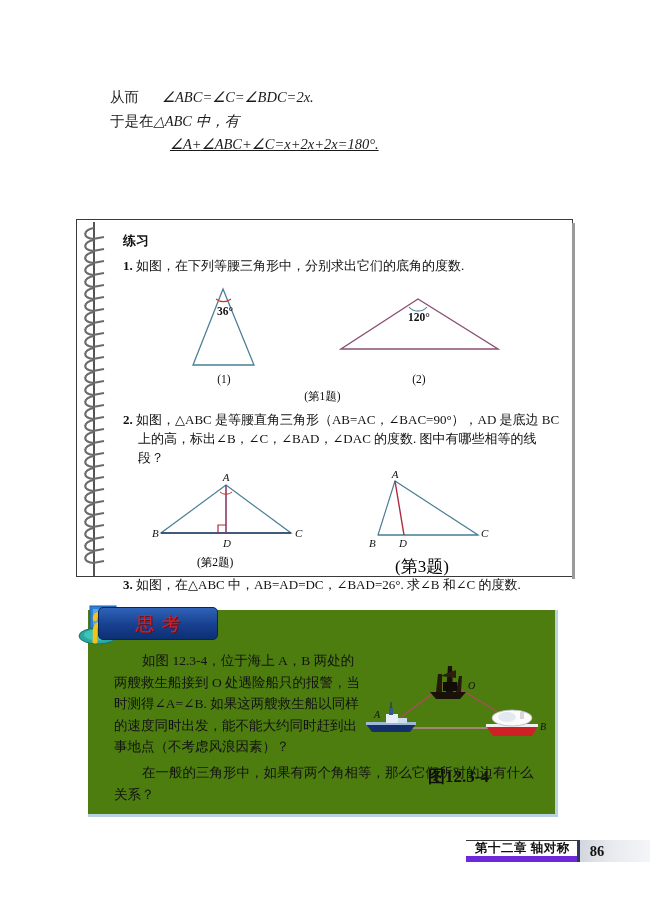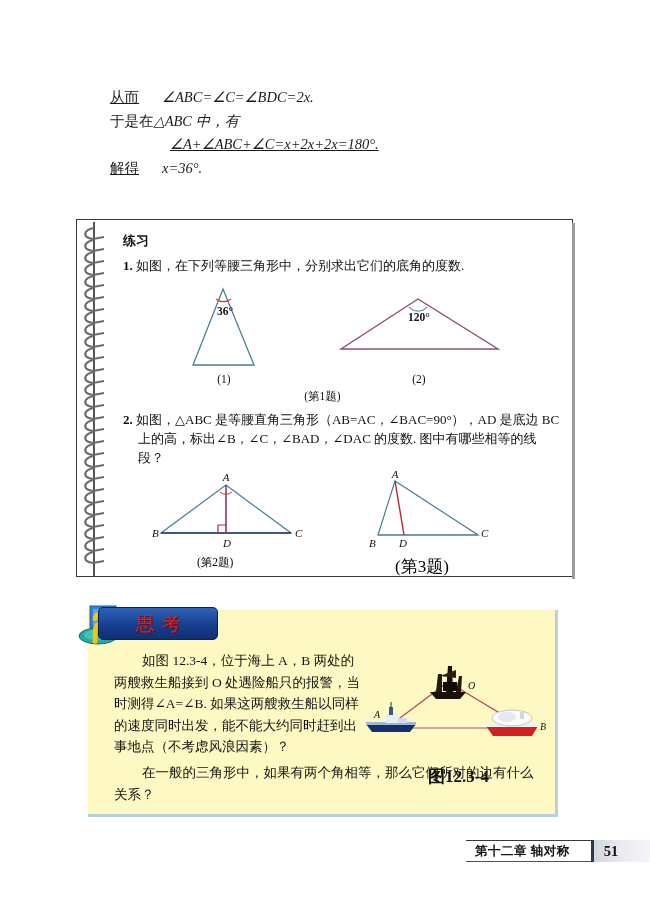--- a/index.html
+++ b/index.html
@@ -20,21 +20,21 @@
   #solution {
     position: absolute;
     left: 110px; top: 86px;
     width: 450px;
     font-size: 14.5px;
     line-height: 23.5px;
     color: #1a1a1a;
   }
   .sol-line { white-space: nowrap; }
   .sol-indent { padding-left: 60px; text-decoration: underline; }
-  .lead { display: inline-block; min-width: 52px; text-decoration: underline; }
+  .lead { display: inline-block; min-width: 52px; }
   .mi { font-family: "Liberation Serif", serif; font-style: italic; }
 
   
   #practice-box {
     position: absolute;
     left: 76px; top: 219px;
     width: 497px; height: 358px;
     background: #ffffff;
     border: 1px solid #3a3a3a;
   }
@@ -73,21 +73,21 @@
     text-align: center;
     font-size: 11.5px;
     color: #111;
   }
 
   
   #think-box {
     position: absolute;
     left: 88px; top: 610px;
     width: 470px; height: 207px;
-    background: #fef9c3;
+    background: #4d7c0f;
     border-right: 3px solid #b9cfe2;
     border-bottom: 3px solid #b9cfe2;
   }
   #think-banner {
     position: absolute;
     left: 98px; top: 607px;
     width: 120px; height: 33px;
     background: linear-gradient(180deg,#2f62b8 0%,#17408f 55%,#0d2f73 100%);
     border-radius: 5px;
     border: 1px solid #0a2457;
@@ -139,27 +139,27 @@
 
   
   #footer {
     position: absolute;
     left: 466px; top: 840px;
     width: 184px; height: 22px;
     display: flex; align-items: stretch;
   }
   #footer-chapter {
     flex: 0 0 auto;
-    padding: 0 21px 0 9px;
+    padding: 0 7px 0 9px;
     display: flex; align-items: center;
     font-size: 12.5px; font-weight: bold;
     color: #111;
     background: #ffffff;
     border-top: 1px solid #3a3a3a;
-    border-bottom: 1px solid #6d28d9;
+    border-bottom: 6px solid #6d28d9;
     white-space: nowrap;
     letter-spacing: 0.5px;
   }
   #footer-sep { flex: 0 0 3px; background: #2a3a55; }
   #footer-page {
     flex: 1 1 auto;
     background: linear-gradient(90deg,#d3d6de 0%,#e8eaef 45%,#f4f5f8 100%);
     display: flex; align-items: center;
     padding-left: 10px;
     font-size: 14.5px; font-weight: bold;
@@ -173,23 +173,20 @@
 
   <div id="solution">
     <div class="sol-line">
       <span class="lead">从而</span><span class="mi">∠ABC=∠C=∠BDC=2x.</span>
     </div>
     <div class="sol-line">
       <span>于是在</span><span class="mi">△ABC 中，有</span>
     </div>
     <div class="sol-line sol-indent">
       <span class="mi">∠A+∠ABC+∠C=x+2x+2x=180°.</span>
-    </div>
-    <div class="sol-line">
-      <span class="lead">解得</span><span class="mi">x=36°.</span>
     </div>
   </div>
 
   <div id="practice-box">
 
     <svg id="spiral" viewBox="0 0 26 358">
       <line x1="13" y1="2" x2="13" y2="356" stroke="#2a2a2a" stroke-width="1.6"></line>
       <g stroke="#6b6b6b" stroke-width="2.2" fill="none">
         <path d="M13 8 C 2 10, 1 18, 12 19 L 23 17"></path>
         <path d="M13 20 C 2 22, 1 30, 12 31 L 23 29"></path>
@@ -275,20 +272,24 @@
         <text x="276" y="78" font-size="11" font-style="italic" font-family="'Liberation Serif',serif" fill="#111">D</text>
         <text x="358" y="68" font-size="11" font-style="italic" font-family="'Liberation Serif',serif" fill="#111">C</text>
       </svg>
 
       <div style="position:relative; height:16px; margin-top:-4px;text-align:right;">
         <span style="position:absolute; left:74px; font-size:11.5px;">(第2题)</span>
         <span style="position:absolute; left:272px; font-size:17px;">(第3题)</span>
       </div>
 
       
+      <div class="pr-item" style="margin-top:4px;">
+        <span class="pr-num">3.</span>
+        <span>如图，在△ABC 中，AB=AD=DC，∠BAD=26°. 求∠B 和∠C 的度数.</span>
+      </div>
     </div>
   </div>
 
   <div id="think-box">
 
     <div id="think-text">
       <p>如图 12.3-4，位于海上 A，B 两处的两艘救生船接到 O 处遇险船只的报警，当时测得∠A=∠B. 如果这两艘救生船以同样的速度同时出发，能不能大约同时赶到出事地点（不考虑风浪因素）？</p>
     </div>
 
     <div id="think-text2">
@@ -343,16 +344,16 @@
     <circle cx="17" cy="37" r="2.6" fill="#f2c318"></circle>
   </svg>
 
   <div id="think-banner">
     <span>思考</span>
   </div>
 
   <div id="footer">
     <div id="footer-chapter">第十二章  轴对称</div>
     <div id="footer-sep"></div>
-    <div id="footer-page">51</div>
+    <div id="footer-page">86</div>
   </div>
 
 </div>
 
 </body></html>

